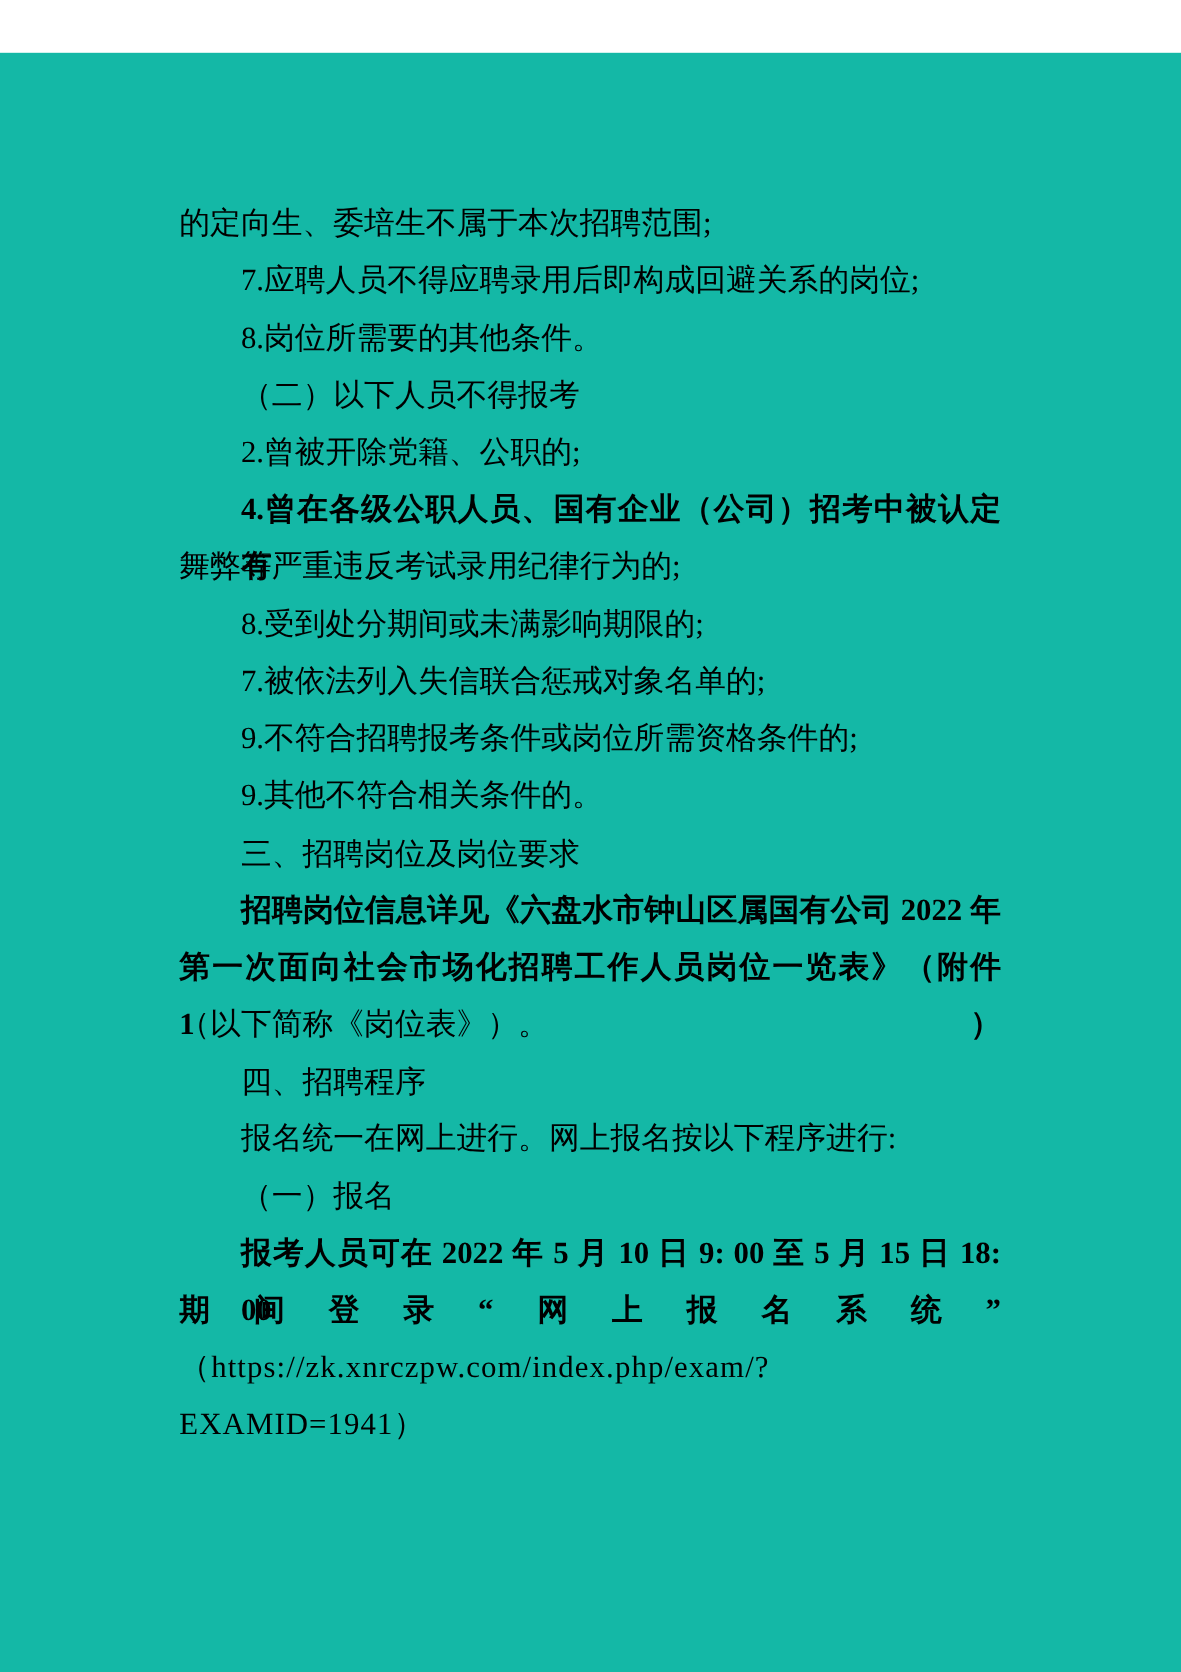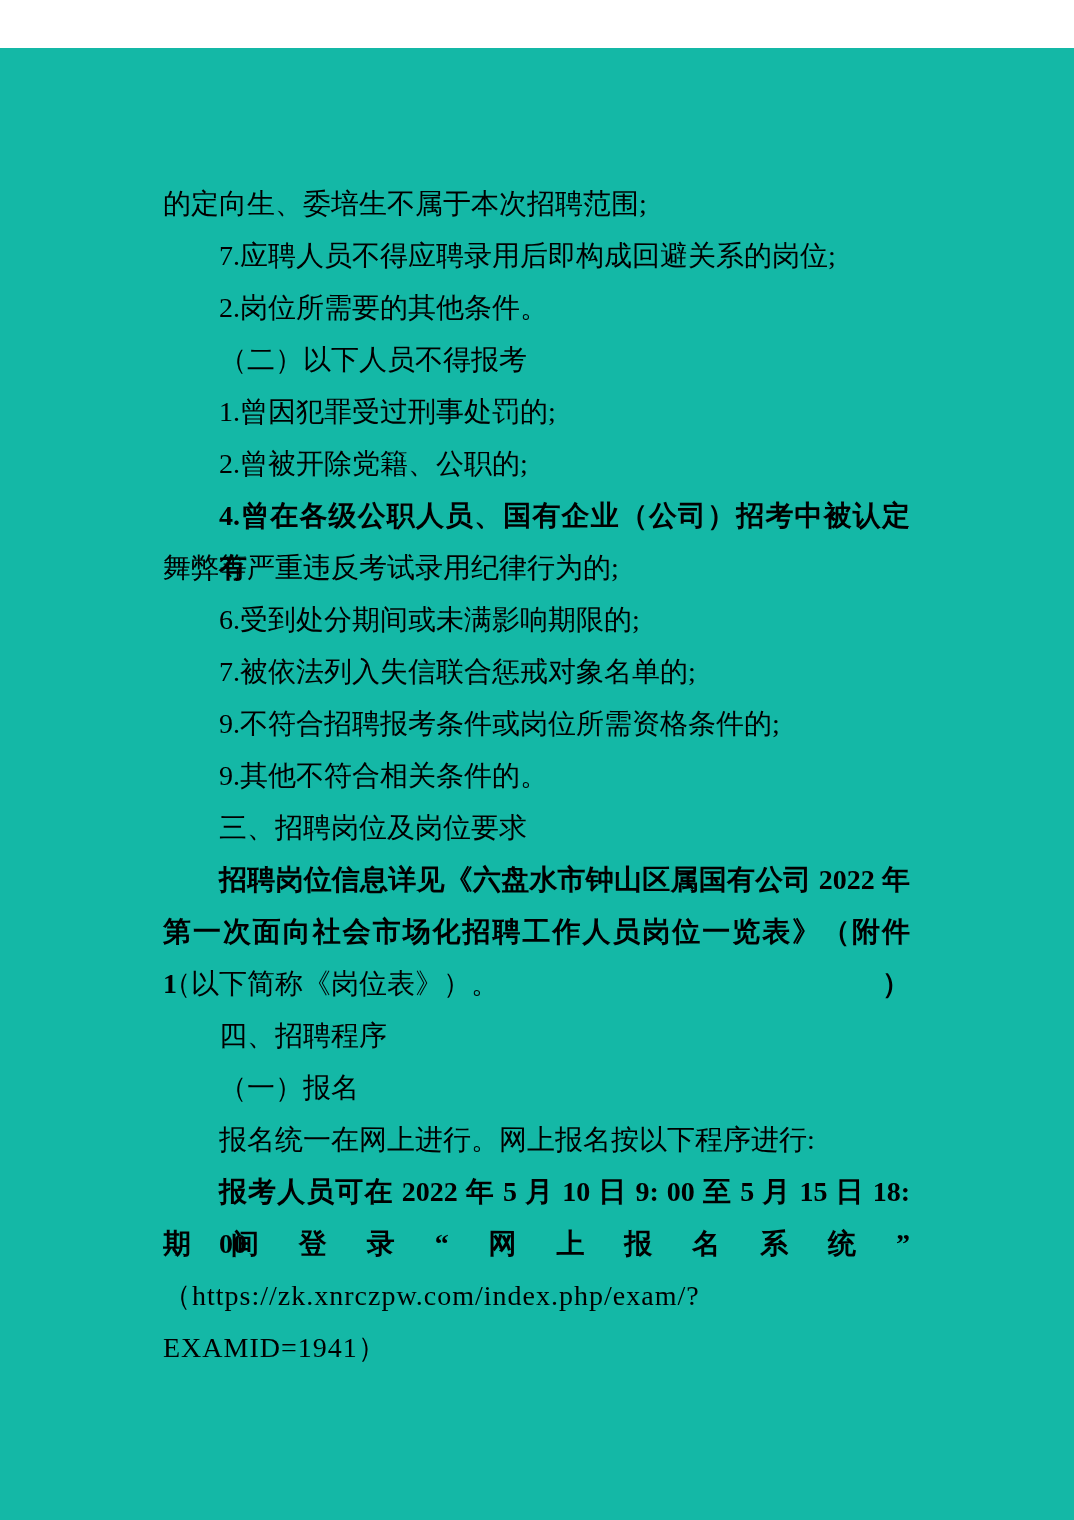--- a/index.html
+++ b/index.html
@@ -45,34 +45,33 @@
     letter-spacing: 1px;
   }
 </style>
 </head>
 <body>
 
 <div class="page">
   <div class="doc-body">
       <div class="line style-body">的定向生、委培生不属于本次招聘范围;</div>
       <div class="line style-body indent">7.应聘人员不得应聘录用后即构成回避关系的岗位;</div>
-      <div class="line style-body indent">2.岗位所需要的其他条件。</div>
+      <div class="line style-body indent">8.岗位所需要的其他条件。</div>
       <div class="line style-kai indent">（二）以下人员不得报考</div>
-      <div class="line style-body indent">1.曾因犯罪受过刑事处罚的;</div>
       <div class="line style-body indent">2.曾被开除党籍、公职的;</div>
       <div class="line style-body indent stretch">4.曾在各级公职人员、国有企业（公司）招考中被认定有</div>
       <div class="line style-body">舞弊等严重违反考试录用纪律行为的;</div>
-      <div class="line style-body indent">6.受到处分期间或未满影响期限的;</div>
+      <div class="line style-body indent">8.受到处分期间或未满影响期限的;</div>
       <div class="line style-body indent">7.被依法列入失信联合惩戒对象名单的;</div>
       <div class="line style-body indent">9.不符合招聘报考条件或岗位所需资格条件的;</div>
       <div class="line style-body indent">9.其他不符合相关条件的。</div>
       <div class="line style-hei indent">三、招聘岗位及岗位要求</div>
       <div class="line style-body indent stretch">招聘岗位信息详见《六盘水市钟山区属国有公司 2022 年</div>
       <div class="line style-body stretch">第一次面向社会市场化招聘工作人员岗位一览表》（附件 1）</div>
       <div class="line style-body">（以下简称《岗位表》）。</div>
       <div class="line style-hei indent">四、招聘程序</div>
+      <div class="line style-body indent">报名统一在网上进行。网上报名按以下程序进行:</div>
       <div class="line style-kai indent">（一）报名</div>
-      <div class="line style-body indent">报名统一在网上进行。网上报名按以下程序进行:</div>
       <div class="line style-body indent stretch">报考人员可在 2022 年 5 月 10 日 9: 00 至 5 月 15 日 18: 00</div>
       <div class="line style-body stretch">期间登录“网上报名系统”</div>
       <div class="line style-url">（https://zk.xnrczpw.com/index.php/exam/?EXAMID=1941）</div>
     </div>
 </div>
 
 </body></html>

